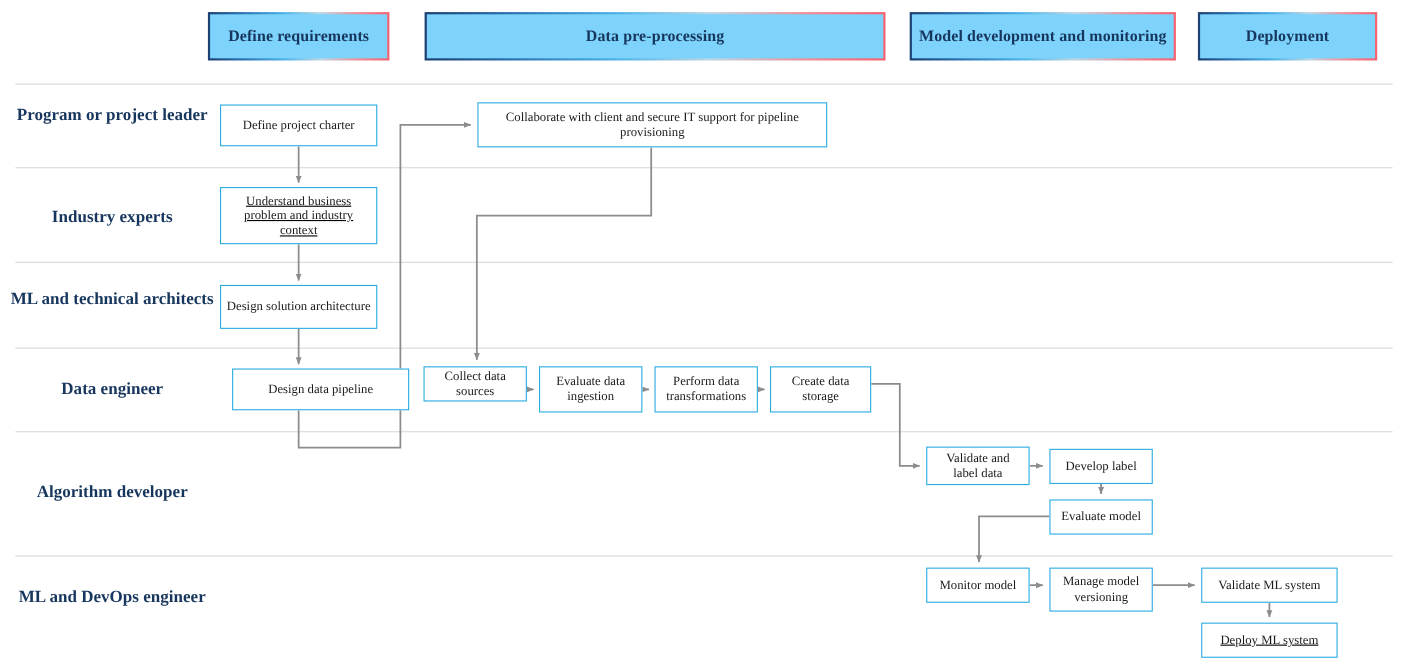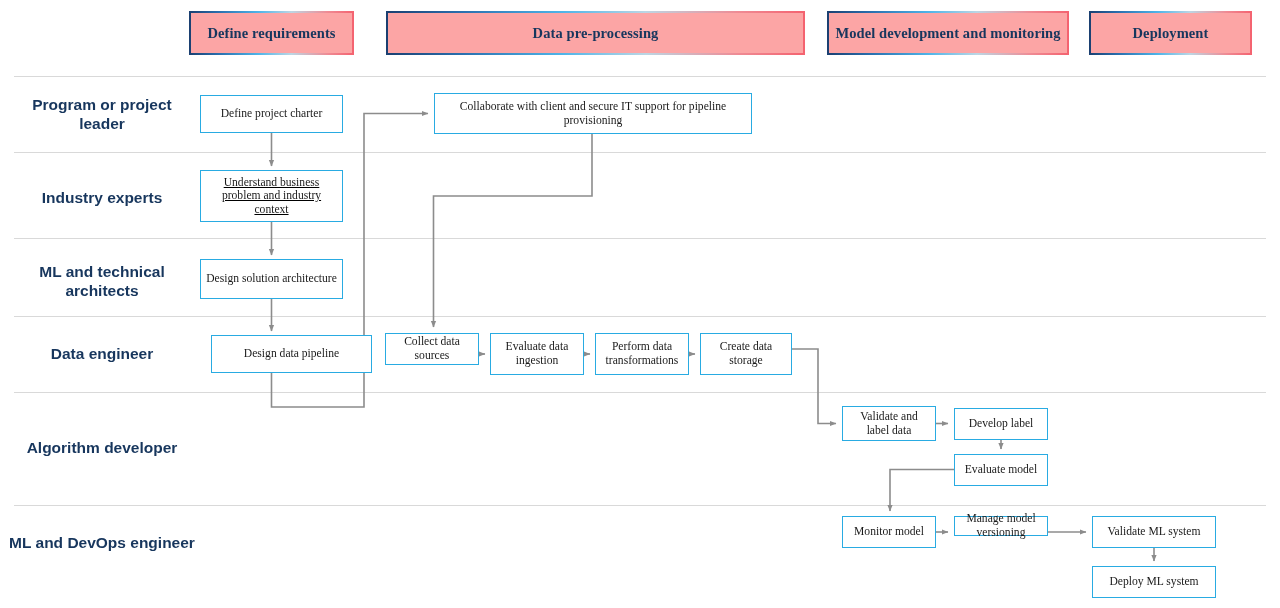--- a/index.html
+++ b/index.html
@@ -21,39 +21,39 @@
     display:flex;align-items:center;justify-content:center;
     padding:2px;
   }
   .phase::before{
     content:"";position:absolute;left:0;top:0;right:0;bottom:0;
     background:linear-gradient(90deg,#1b3f70 0%,#2a6fae 18%,#4fb4e8 42%,#bcd6e4 62%,#ef8b94 84%,#f4626f 100%);
     z-index:0;
   }
   .phase-inner{
     position:relative;z-index:1;
-    background:#fca5a5;
+    background:#7dd3fc;
     width:100%;height:100%;
     display:flex;align-items:center;justify-content:center;
   }
   .phase-label{
     font-family:"Liberation Serif", serif;
     font-weight:700;
     font-size:14.5px;
     color:#17365d;
     letter-spacing:.1px;
     white-space:nowrap;
   }
 
   
   .lane-label{
     position:absolute;
     left:8px;width:188px;
     text-align:center;
-    font-family:Liberation Sans, sans-serif;
+    font-family:Liberation Serif, serif;
     font-weight:700;
     font-size:15.5px;
     line-height:19px;
     color:#17365d;
   }
 
   
   .lane-divider{
     position:absolute;left:14px;width:1252px;height:1px;
     background:#d9d9d9;
@@ -162,27 +162,27 @@
       </div>
       <div class="node" style="left: 954px; top: 408px; width: 94px; height: 32px; border-color: rgb(41, 171, 226);">
         <span>Develop label</span>
       </div>
       <div class="node" style="left: 954px; top: 454px; width: 94px; height: 32px; border-color: rgb(41, 171, 226);">
         <span>Evaluate model</span>
       </div>
       <div class="node" style="left: 842px; top: 516px; width: 94px; height: 32px; border-color: rgb(41, 171, 226);">
         <span>Monitor model</span>
       </div>
-      <div class="node" style="left: 954px; top: 516px; width: 94px; height: 20px; border-color: rgb(41, 171, 226);">
+      <div class="node" style="left: 954px; top: 516px; width: 94px; height: 40px; border-color: rgb(41, 171, 226);">
         <span>Manage model versioning</span>
       </div>
       <div class="node" style="left: 1092px; top: 516px; width: 124px; height: 32px; border-color: rgb(41, 171, 226);">
         <span>Validate ML system</span>
       </div>
-      <div class="node" style="left: 1092px; top: 566px; width: 124px; height: 32px; border-color: rgb(41, 171, 226);">
+      <div class="node" style="left: 1092px; top: 566px; width: 124px; height: 32px; border-color: rgb(41, 171, 226); text-decoration: underline;">
         <span>Deploy ML system</span>
       </div>
     </div>
 
   <div id="phases-host">
       <div class="phase" style="left: 189px; width: 165px;">
         <div class="phase-inner">
           <span class="phase-label">Define requirements</span>
         </div>
       </div>

